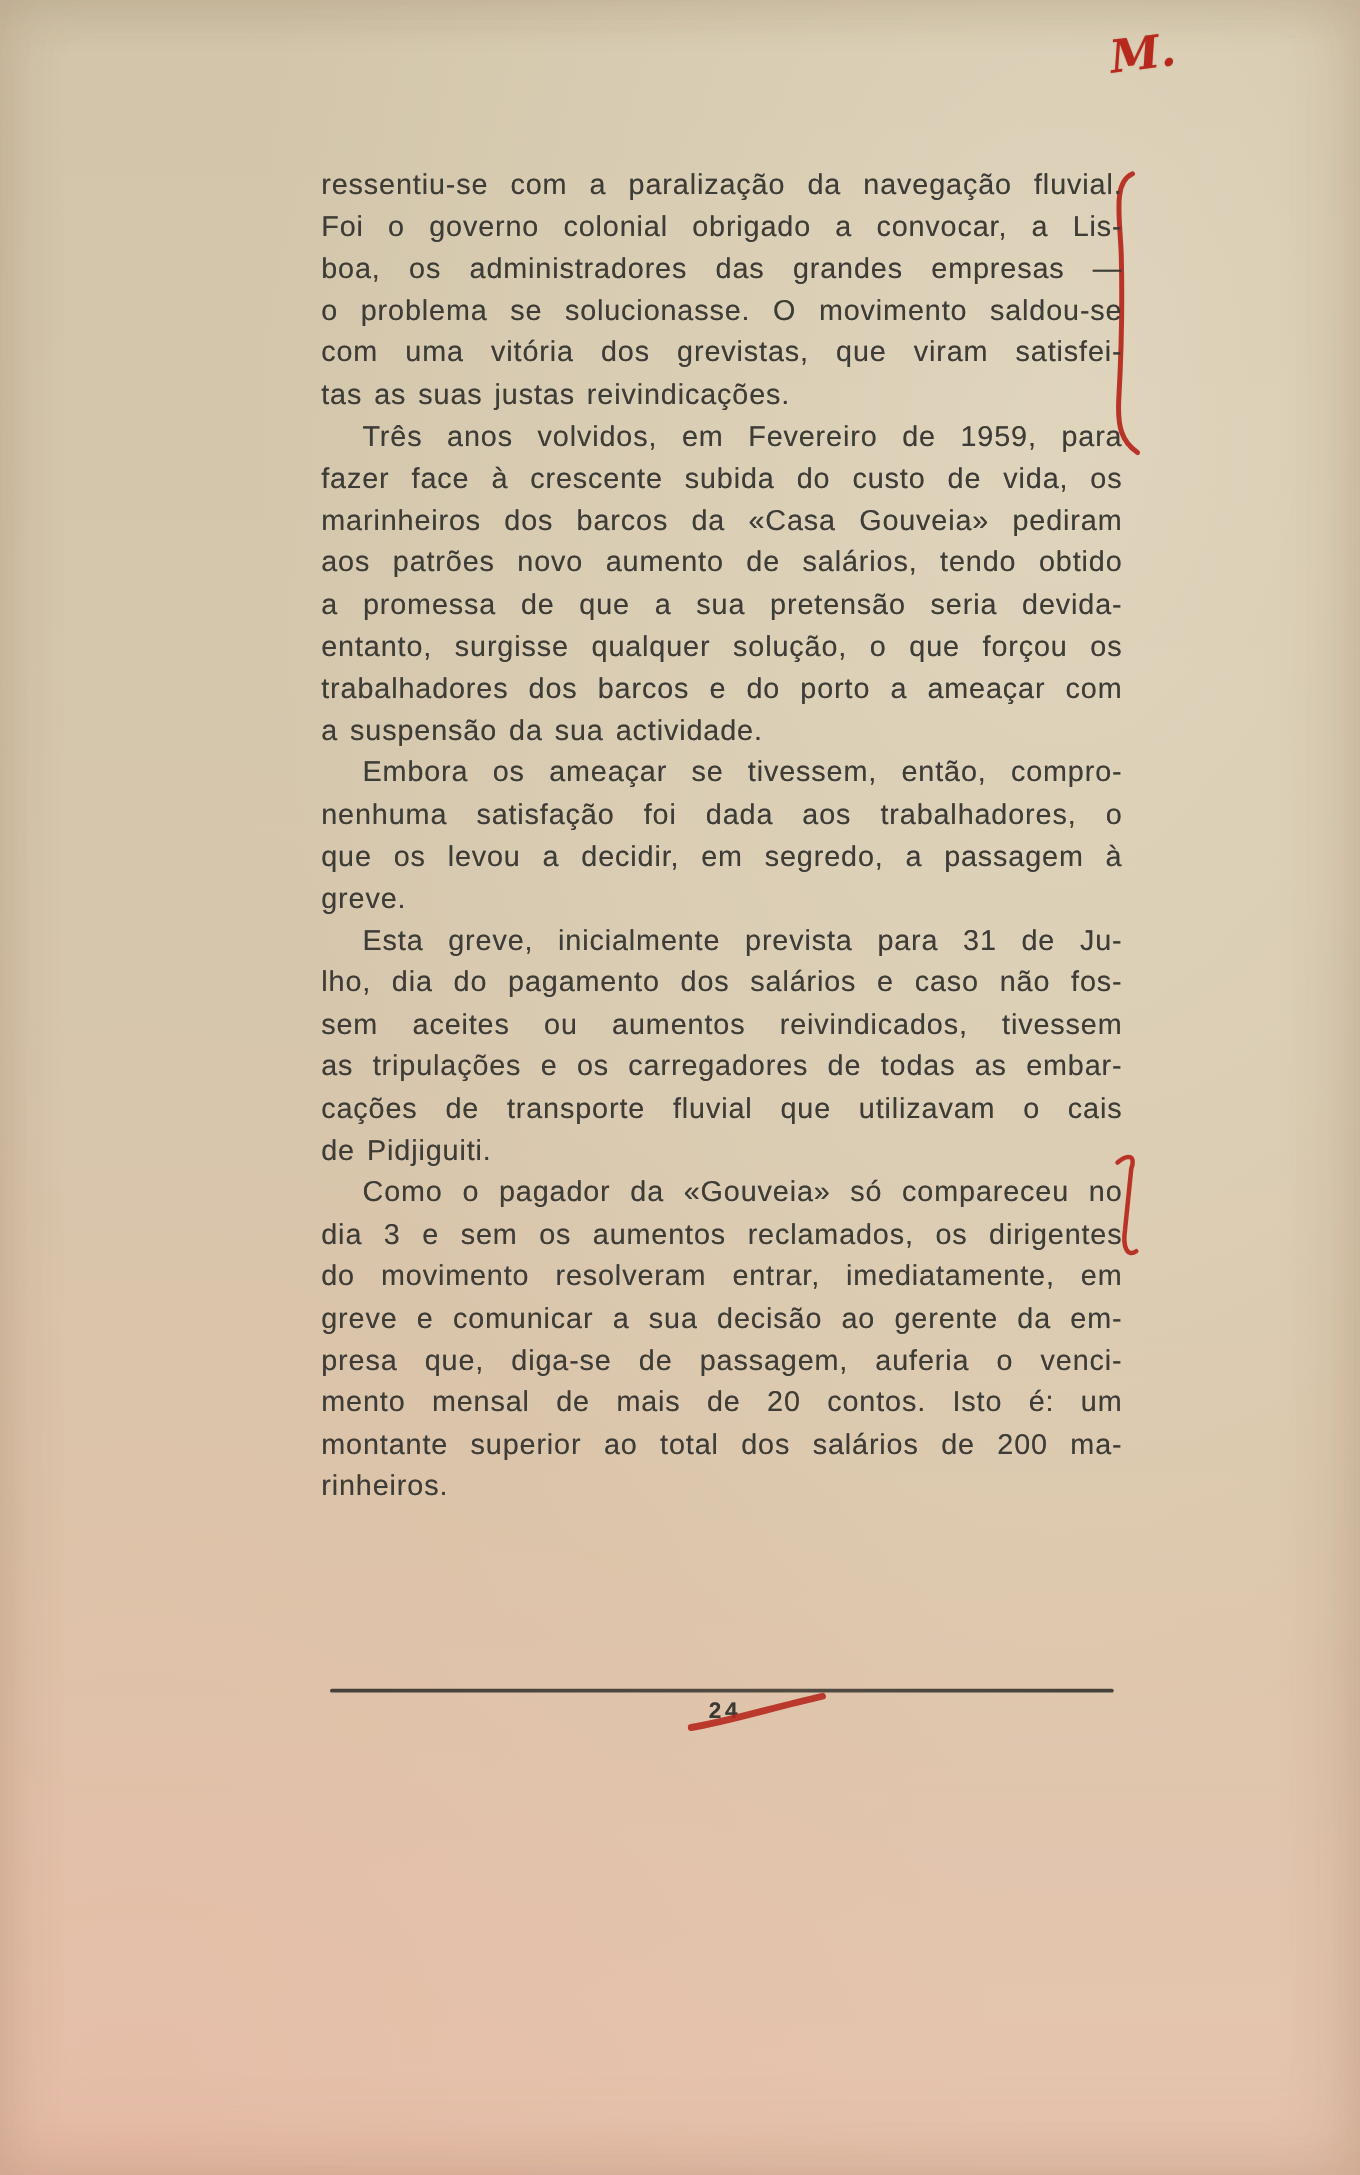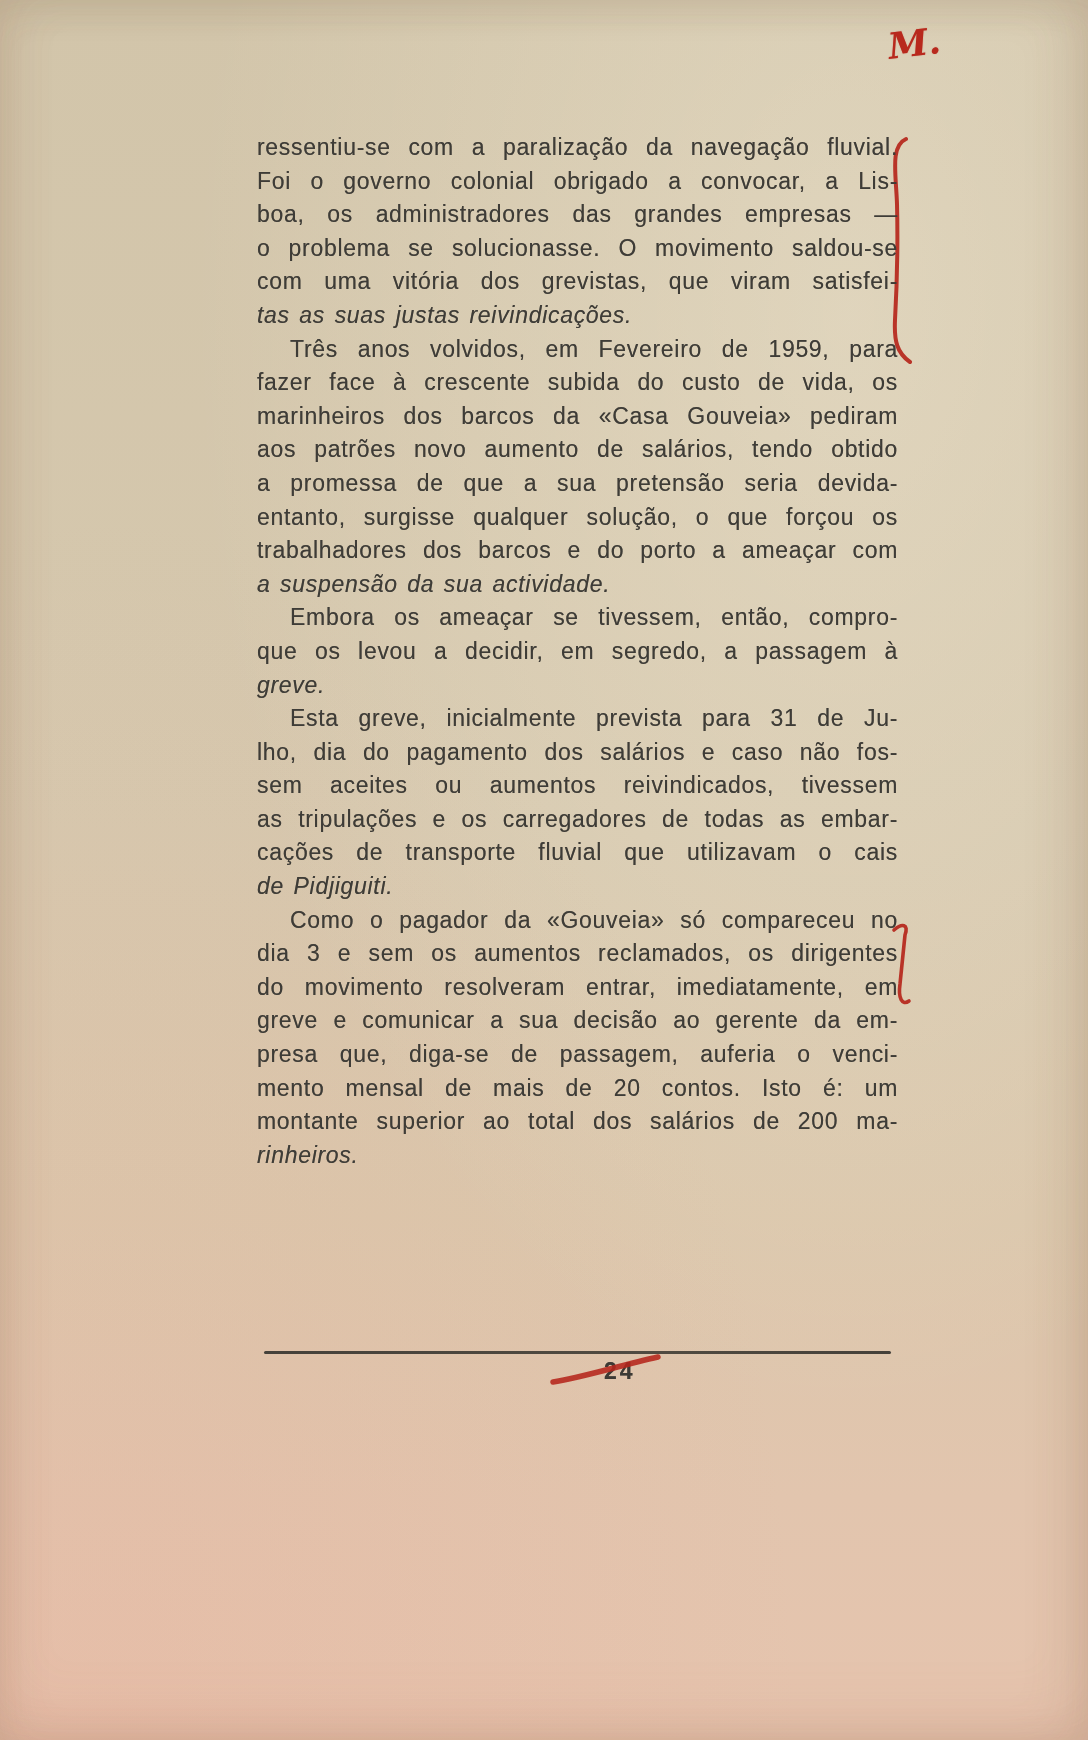--- a/index.html
+++ b/index.html
@@ -41,44 +41,42 @@
     word-spacing: 2.5px;
     white-space: nowrap;
     text-align: justify;
     text-align-last: justify;
     text-justify: inter-word;
     text-shadow: 0 0 0.5px rgba(62,60,55,0.55);
   }
   .line.no-j {
     text-align: left;
     text-align-last: left;
-    font-style: italic;
   }
   .line.indent {
     padding-left: 33px;
   }
   .footer-rule {
     position: absolute;
     left: 264px;
     top: 1351px;
     width: 627px;
     height: 3px;
     background: linear-gradient(90deg, #45413a, #514b41 60%, #45413a);
     border-radius: 2px;
   }
   .page-number {
     position: absolute;
     left: 567px;
     top: 1358px;
-    font-size: 23px;
+    font-size: 18px;
     letter-spacing: 3px;
     color: #3c3a35;
     font-weight: bold;
     text-shadow: 0 0 0.5px rgba(60,58,53,0.6);
-    margin-left: 37px;
   }
   .corner-mark {
     position: absolute;
     left: 888px;
     top: 22px;
     font-family: "DejaVu Serif", serif;
     font-style: italic;
     font-weight: bold;
     font-size: 36px;
     color: #b8291d;
@@ -113,20 +111,21 @@
       <div class="line no-j">tas as suas justas reivindicações.</div>
       <div class="line indent">Três anos volvidos, em Fevereiro de 1959, para</div>
       <div class="line">fazer face à crescente subida do custo de vida, os</div>
       <div class="line">marinheiros dos barcos da «Casa Gouveia» pediram</div>
       <div class="line">aos patrões novo aumento de salários, tendo obtido</div>
       <div class="line">a promessa de que a sua pretensão seria devida-</div>
       <div class="line">entanto, surgisse qualquer solução, o que forçou os</div>
       <div class="line">trabalhadores dos barcos e do porto a ameaçar com</div>
       <div class="line no-j">a suspensão da sua actividade.</div>
       <div class="line indent">Embora os ameaçar se tivessem, então, compro-</div>
+      <div class="line">nenhuma satisfação foi dada aos trabalhadores, o</div>
       <div class="line">que os levou a decidir, em segredo, a passagem à</div>
       <div class="line no-j">greve.</div>
       <div class="line indent">Esta greve, inicialmente prevista para 31 de Ju-</div>
       <div class="line">lho, dia do pagamento dos salários e caso não fos-</div>
       <div class="line">sem aceites ou aumentos reivindicados, tivessem</div>
       <div class="line">as tripulações e os carregadores de todas as embar-</div>
       <div class="line">cações de transporte fluvial que utilizavam o cais</div>
       <div class="line no-j">de Pidjiguiti.</div>
       <div class="line indent">Como o pagador da «Gouveia» só compareceu no</div>
       <div class="line">dia 3 e sem os aumentos reclamados, os dirigentes</div>

